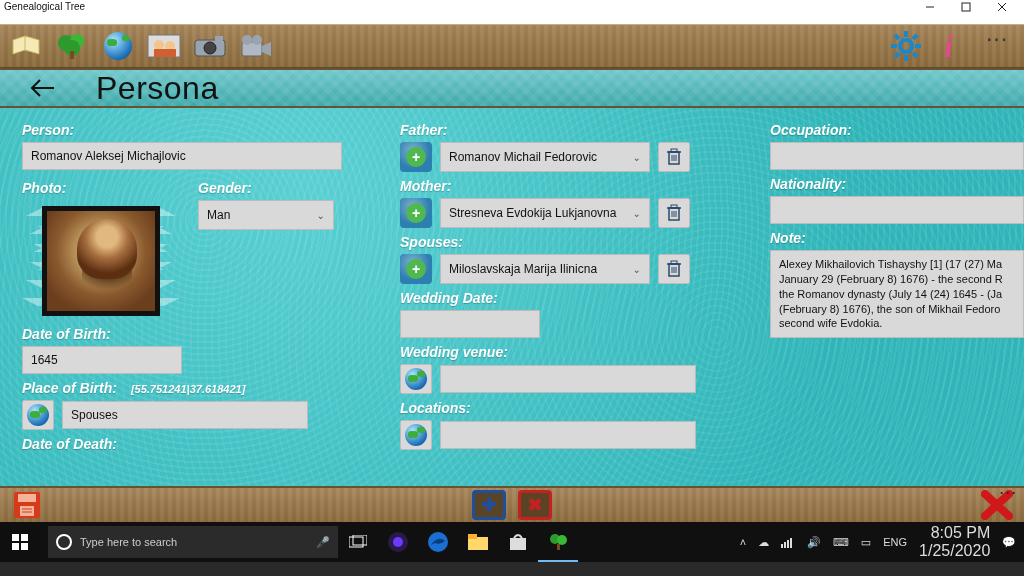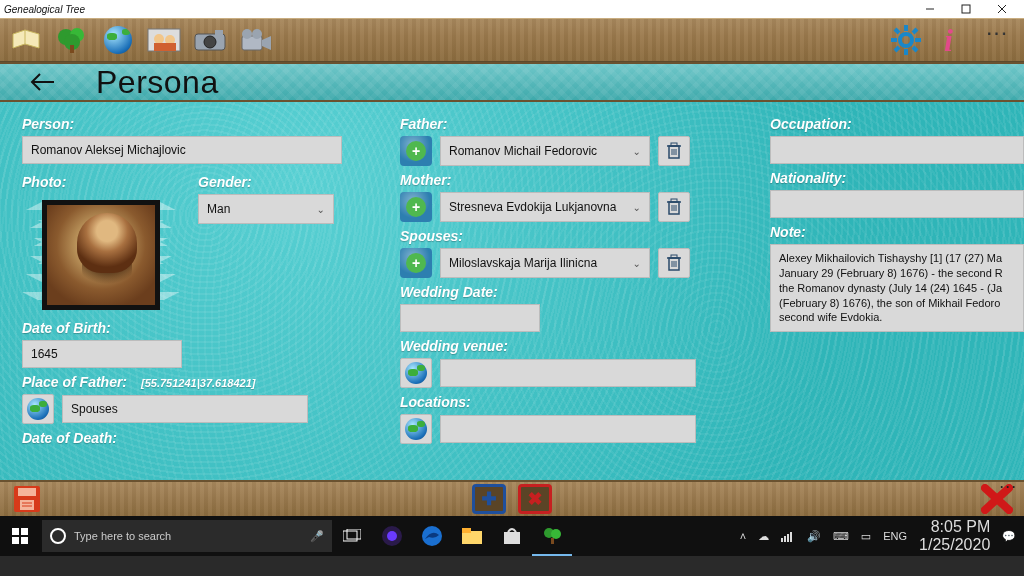--- a/index.html
+++ b/index.html
@@ -1,17 +1,17 @@
 <!DOCTYPE html>
 <html><head>
 <meta charset="utf-8">
 <style>
   * { box-sizing: border-box; margin: 0; padding: 0; }
   html, body { width: 1024px; height: 576px; overflow: hidden; font-family: "Segoe UI", Arial, sans-serif; background: #2a2a2a; }
-  .titlebar { height: 18px; background: #fff; display: flex; align-items: center; font-size: 10px; padding: 6px 4px; font-style: italic; }
+  .titlebar { height: 18px; background: #fff; display: flex; align-items: flex-end; font-size: 10px; padding: 12px 4px; }
   .titlebar .title { flex: 1; font-size: 10px; color: #111; }
   .titlebar .wbtn { width: 36px; text-align: center; font-size: 10px; }
   .titlebar .wbtn svg { display:block; margin:auto }
   .toolbar { height: 44px; background: linear-gradient(#a8885d, #9b7a4d 40%, #8c6c3f); display: flex; align-items:center; padding: 0 6px; gap: 6px; position: relative; border-top:1px solid #c9ad80; border-bottom:1px solid #5d4a2c;}
   .toolbar::before{content:"";position:absolute;inset:0;background:repeating-linear-gradient(90deg,rgba(255,255,255,.04) 0 4px,rgba(0,0,0,.04) 4px 8px);}
   .tb-icon { width: 40px; height: 34px; display:flex; align-items:center; justify-content:center; position:relative }
   .tb-spacer{flex:1}
   .tb-more{width:40px;height:34px;display:flex;align-items:flex-start;justify-content:center;color:#333;font-weight:bold;letter-spacing:2px;padding-top:2px}
   .header-strip{height:40px;background:linear-gradient(#6fc7c9 0%, #3ea9ab 100%);display:flex;align-items:center;padding:12px 28px;gap:40px;position:relative;border-top:2px solid #6a5230;border-bottom:2px solid #6a5230}
   .header-strip::before{content:"";position:absolute;inset:0;background:repeating-linear-gradient(45deg,rgba(255,255,255,.06) 0 5px, transparent 5px 10px),repeating-linear-gradient(-45deg,rgba(255,255,255,.05) 0 5px, transparent 5px 10px)}
@@ -52,21 +52,21 @@
   .ficon{position:absolute;width:34px;height:30px;display:flex;align-items:center;justify-content:center}
   .save-icon{left:10px}
   .center-icons{left:50%;transform:translateX(-50%);display:flex;gap:12px;position:absolute}
   .close-x{right:10px}
   .fmore{right:6px;top:-2px;position:absolute;letter-spacing:2px;color:#222;font-weight:bold;font-size:12px}
   .sq-btn{width:34px;height:30px;border:3px solid;border-radius:4px;display:flex;align-items:center;justify-content:center;font-size:18px;font-weight:bold}
   .sq-btn.red{border-color:#c62020;color:#c62020;background:#5a4426}
   .sq-btn.blue{border-color:#1f4f9c;color:#1f4f9c;background:#5a4426}
   .taskbar{height:40px;background:#101010;display:flex;align-items:center;color:#fff;font-size:11px}
   .tb-start{width:40px;height:40px;display:flex;align-items:center;justify-content:center;background:#0f0f0f}
-  .tb-search{display:flex;align-items:center;background:#2b2b2b;height:32px;width:290px;padding:0 8px;gap:8px;margin-left:2px}
+  .tb-search{display:flex;align-items:center;background:#2b2b2b;height:32px;width:290px;padding:0 8px;gap:8px;margin-left:8px}
   .tb-search .circle{width:16px;height:16px;border:2px solid #fff;border-radius:50%}
   .tb-search .mic{margin-left:auto;color:#ccc}
   .tb-app{width:40px;height:40px;display:flex;align-items:center;justify-content:center}
   .tb-tray{margin-left:auto;display:flex;align-items:center;gap:12px;padding-right:8px;color:#ddd;font-size:11px}
   .tb-clock{text-align:right;line-height:1.1;font-size:16px}
   svg{display:block}
 </style>
 </head>
 <body>
 
@@ -187,21 +187,21 @@
         <div class="sel" style="width:136px">
           <span>Man</span>
           <span class="chev">⌄</span>
         </div>
       </div>
     </div>
 
     <div class="lbl" style="margin-top:10px">Date of Birth:</div>
     <div class="fld" style="width:160px">1645</div>
 
-    <div class="lbl"><span>Place of Father:</span><span class="coord">[55.751241|37.618421]</span></div>
+    <div class="lbl"><span>Place of Birth:</span><span class="coord">[55.751241|37.618421]</span></div>
     <div class="row">
       <div class="globe-btn">
           <div class="globe-shape"></div>
         </div>
       <div class="fld" style="width:246px">Spouses</div>
     </div>
 
     <div class="lbl">Date of Death:</div>
   </div>
 

